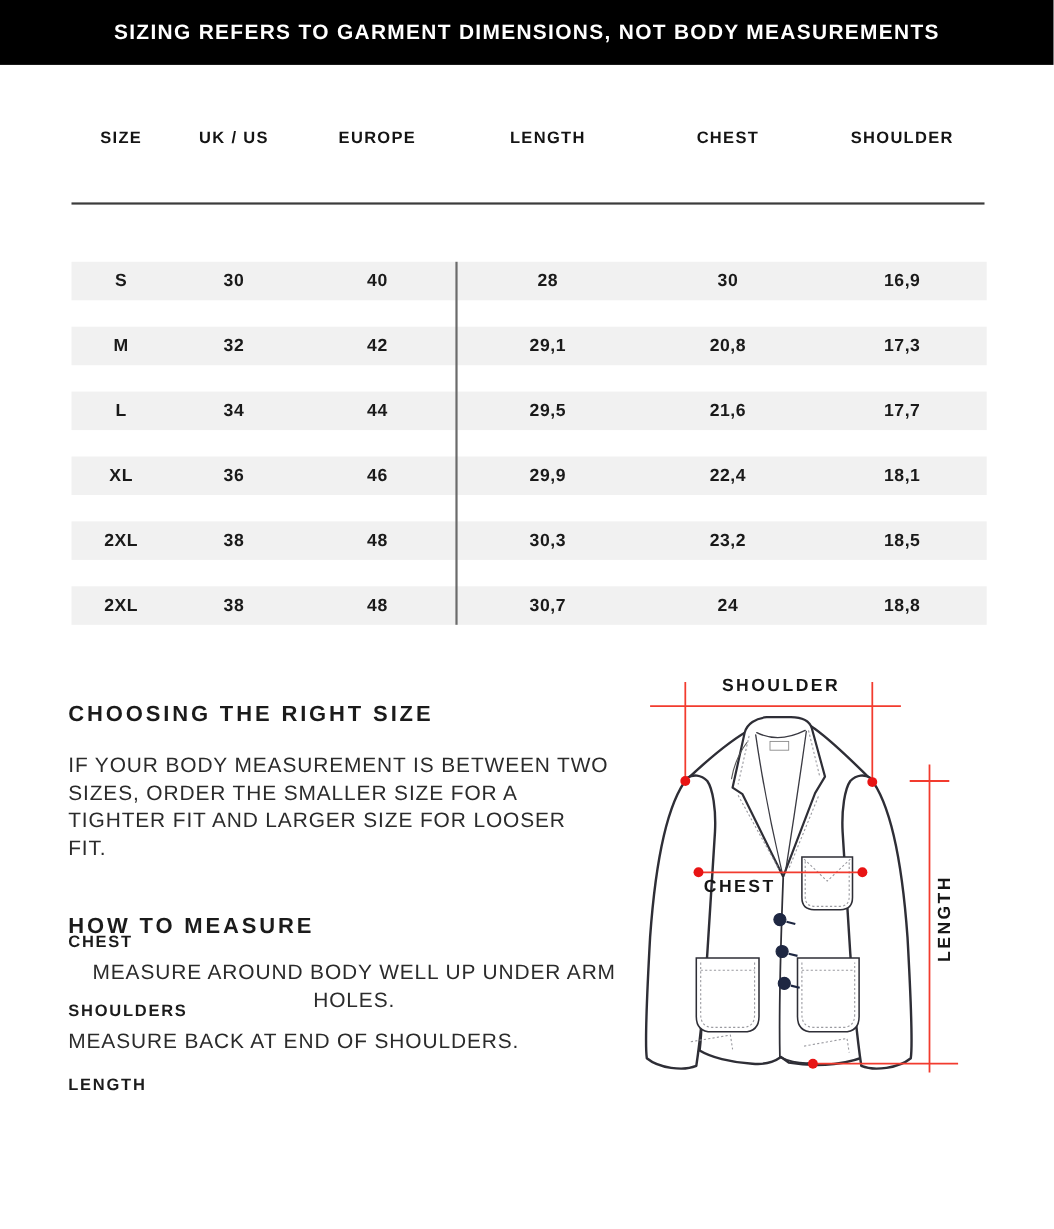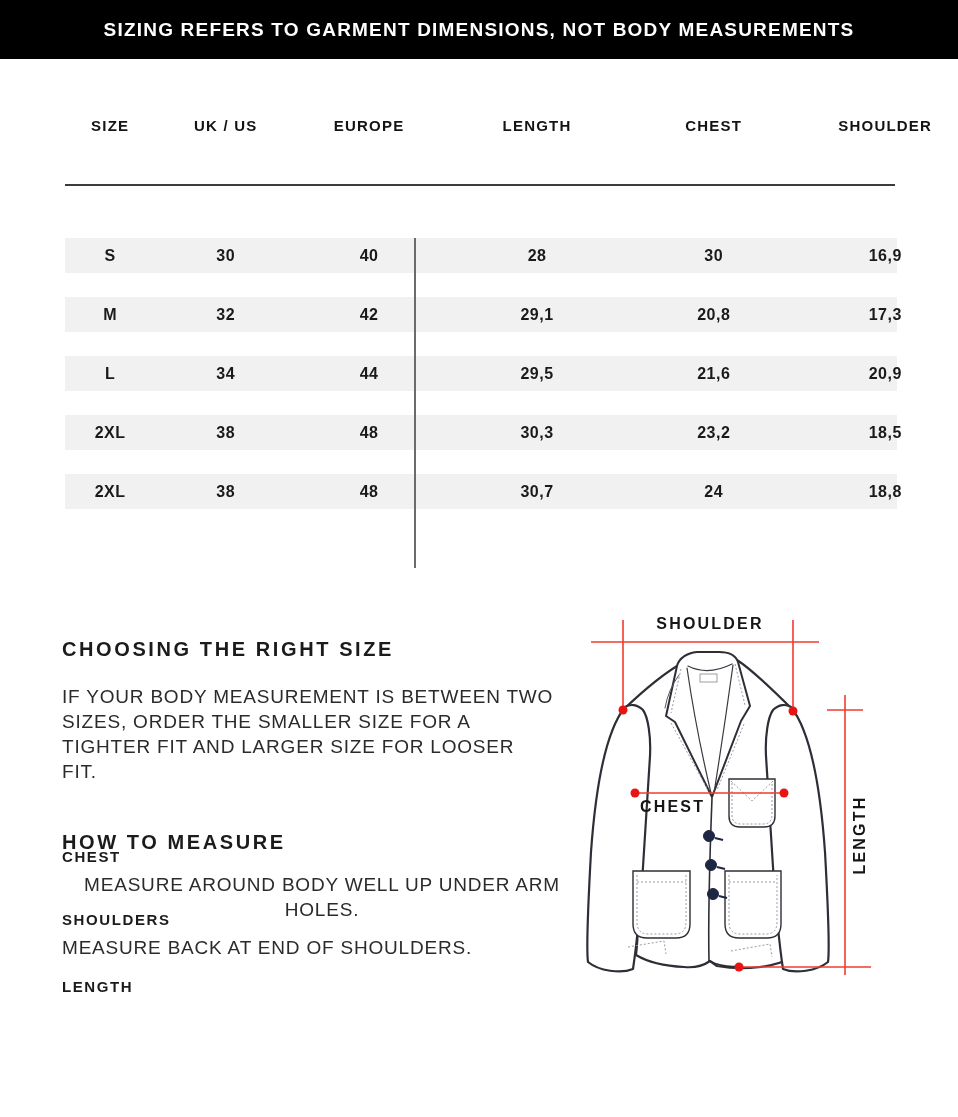--- a/index.html
+++ b/index.html
@@ -5,21 +5,21 @@
   html,body{margin:0;padding:0;background:#fff;}
   #page{position:relative;width:958px;height:1083px;background:#ffffff;overflow:hidden;
         font-family:"Liberation Sans",sans-serif;}
 
   
   .banner{position:absolute;left:0;top:0;width:958px;height:59px;background:#000;
           color:#fff;display:flex;align-items:center;justify-content:center;
           font-weight:bold;font-size:19px;letter-spacing:1.2px;white-space:nowrap;}
 
   
-  .tgrid{display:grid;grid-template-columns:10.85% 13.8% 17.55% 19.7% 19.65% 18.45%;gap:13px;}
+  .tgrid{display:grid;grid-template-columns:10.85% 13.8% 17.55% 19.7% 19.65% 18.45%;}
   .thead{position:absolute;left:65px;top:117px;width:832px;font-weight:bold;font-size:15px;
          letter-spacing:1.2px;color:#141414;}
   .thead .tcell{text-align:center;}
   .rule{position:absolute;left:65px;top:184px;width:830px;height:2px;background:#3b3b3b;}
   .rows{position:absolute;left:65px;top:238px;width:832px;display:flex;flex-direction:column;gap:24px;}
   .trow{height:35px;background:#f1f1f1;align-items:center;font-weight:bold;font-size:16px;
         letter-spacing:0.5px;color:#1a1a1a;}
   .trow .tcell{text-align:center;}
   .col-divider{position:absolute;left:414px;top:238px;width:2px;height:330px;background:#6b6b6b;}
 
@@ -72,21 +72,29 @@
         <div class="tcell">29,1</div>
         <div class="tcell">20,8</div>
         <div class="tcell">17,3</div>
       </div>
       <div class="trow tgrid">
         <div class="tcell">L</div>
         <div class="tcell">34</div>
         <div class="tcell">44</div>
         <div class="tcell">29,5</div>
         <div class="tcell">21,6</div>
-        <div class="tcell">20,9</div>
+        <div class="tcell">17,7</div>
+      </div>
+      <div class="trow tgrid">
+        <div class="tcell">XL</div>
+        <div class="tcell">36</div>
+        <div class="tcell">46</div>
+        <div class="tcell">29,9</div>
+        <div class="tcell">22,4</div>
+        <div class="tcell">18,1</div>
       </div>
       <div class="trow tgrid">
         <div class="tcell">2XL</div>
         <div class="tcell">38</div>
         <div class="tcell">48</div>
         <div class="tcell">30,3</div>
         <div class="tcell">23,2</div>
         <div class="tcell">18,5</div>
       </div>
       <div class="trow tgrid">

